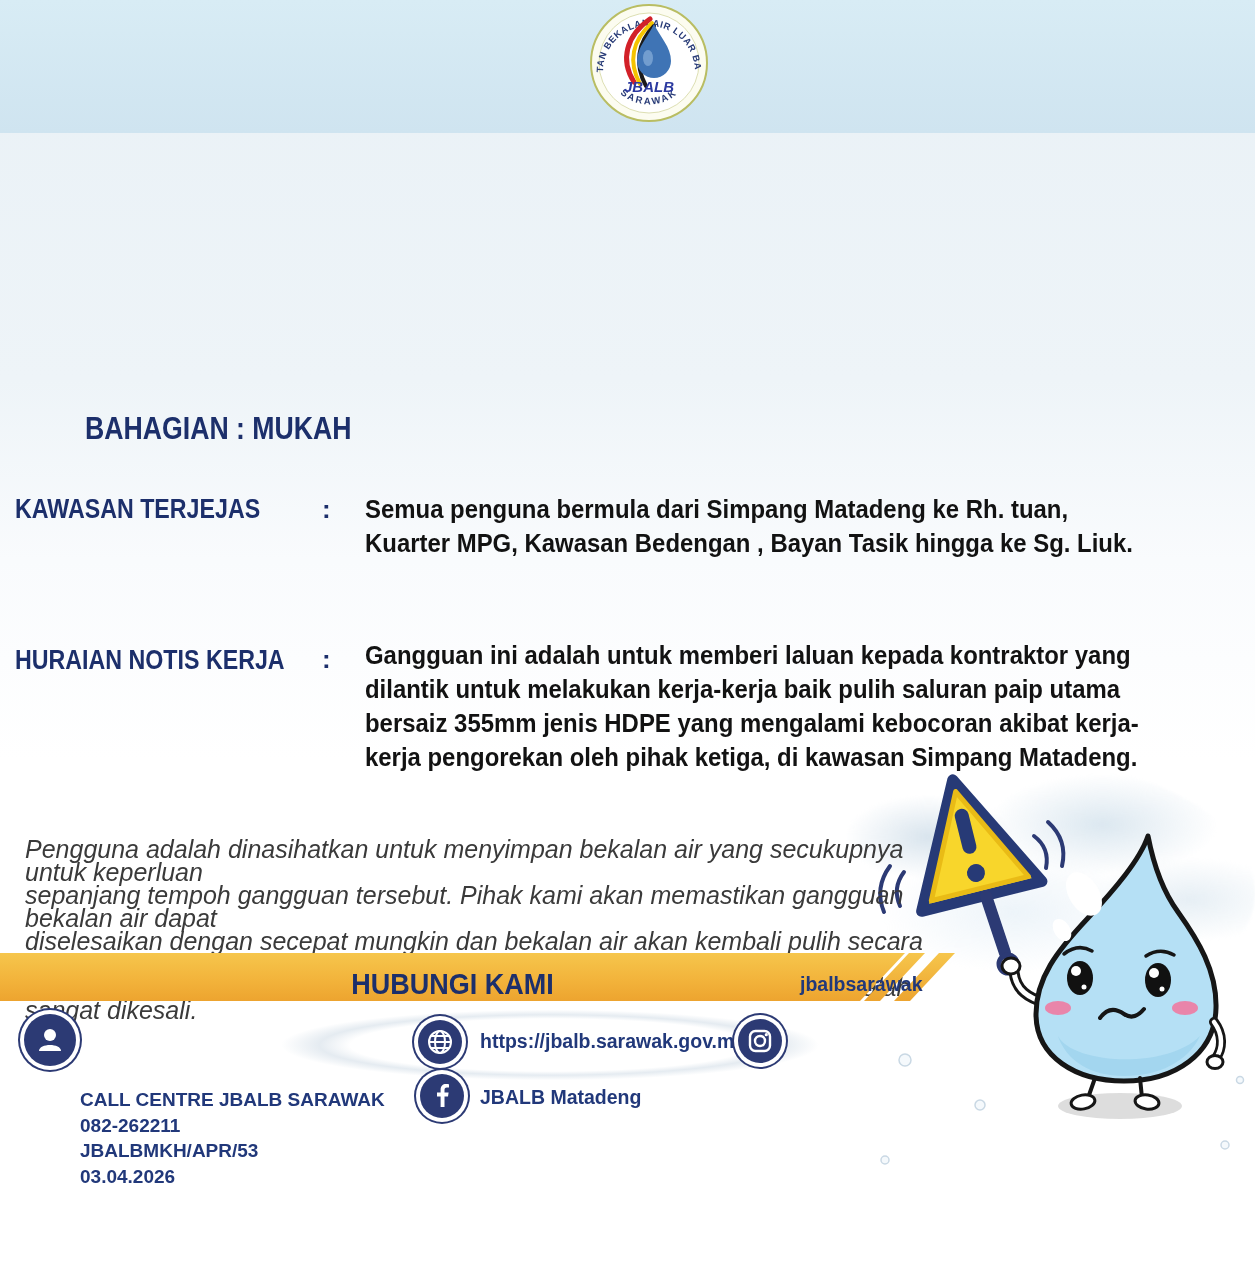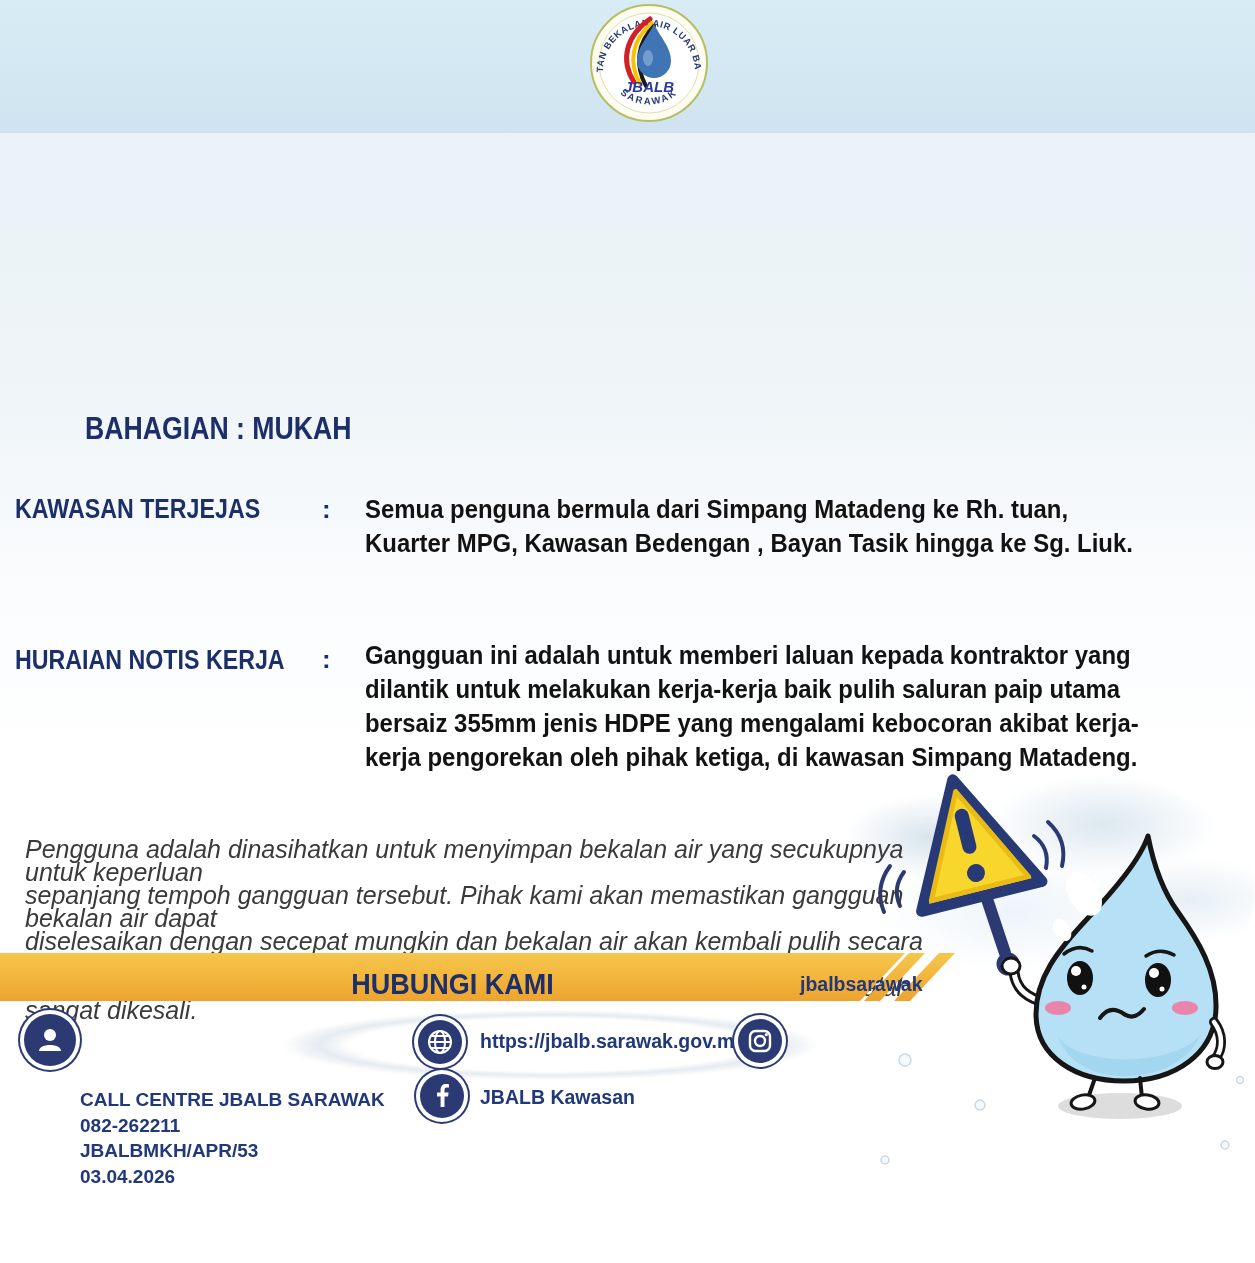--- a/index.html
+++ b/index.html
@@ -156,21 +156,21 @@
       <line x1="6" y1="21" x2="24" y2="21"></line>
     </svg>
   </div>
   <div class="abs contact-text url-text">https://jbalb.sarawak.gov.my/</div>
 
   <div class="abs ring-icon" style="left:420px;top:1074px;width:44px;height:44px;">
     <svg width="30" height="30" viewBox="0 0 30 30">
       <path d="M17.5,26 L17.5,15.5 L21,15.5 L21.6,11.5 L17.5,11.5 L17.5,9 c0,-1.4 0.6,-2.4 2.4,-2.4 L22,6.6 L22,3.2 C21.4,3.1 20.2,3 18.9,3 C15.9,3 13.6,4.9 13.6,8.6 L13.6,11.5 L10,11.5 L10,15.5 L13.6,15.5 L13.6,26 Z" fill="#ffffff"></path>
     </svg>
   </div>
-  <div class="abs contact-text fb-text">JBALB Kawasan</div>
+  <div class="abs contact-text fb-text">JBALB Matadeng</div>
 
   <div class="abs ring-icon" style="left:738px;top:1019px;width:44px;height:44px;">
     <svg width="30" height="30" viewBox="0 0 30 30" fill="none" stroke="#ffffff">
       <rect x="5" y="5" width="20" height="20" rx="5.5" stroke-width="2.4"></rect>
       <circle cx="15" cy="15" r="5" stroke-width="2.4"></circle>
       <circle cx="21.3" cy="8.7" r="1.6" fill="#ffffff" stroke="none"></circle>
     </svg>
   </div>
   <div class="abs contact-text ig-text">jbalbsarawak</div>
 

